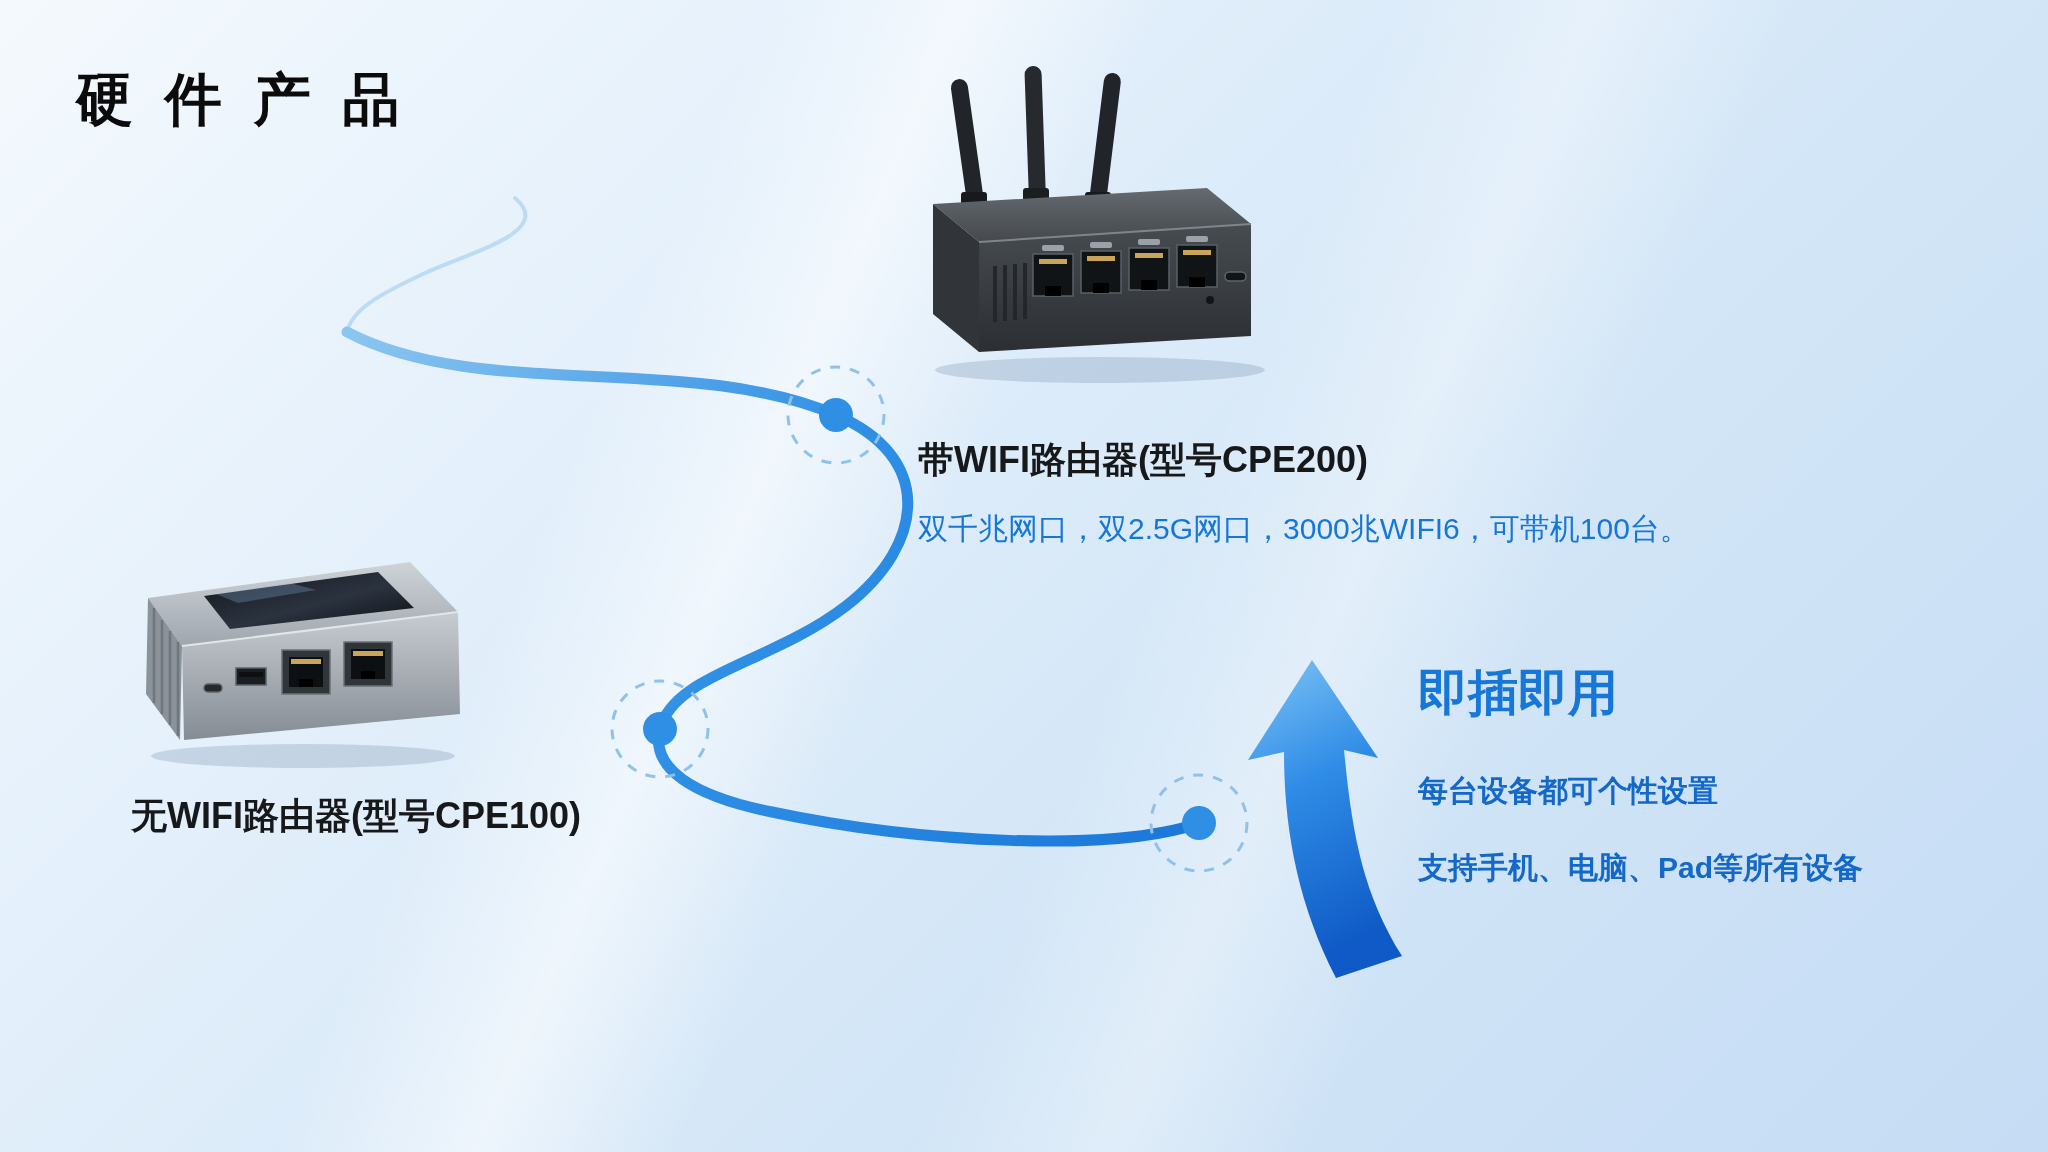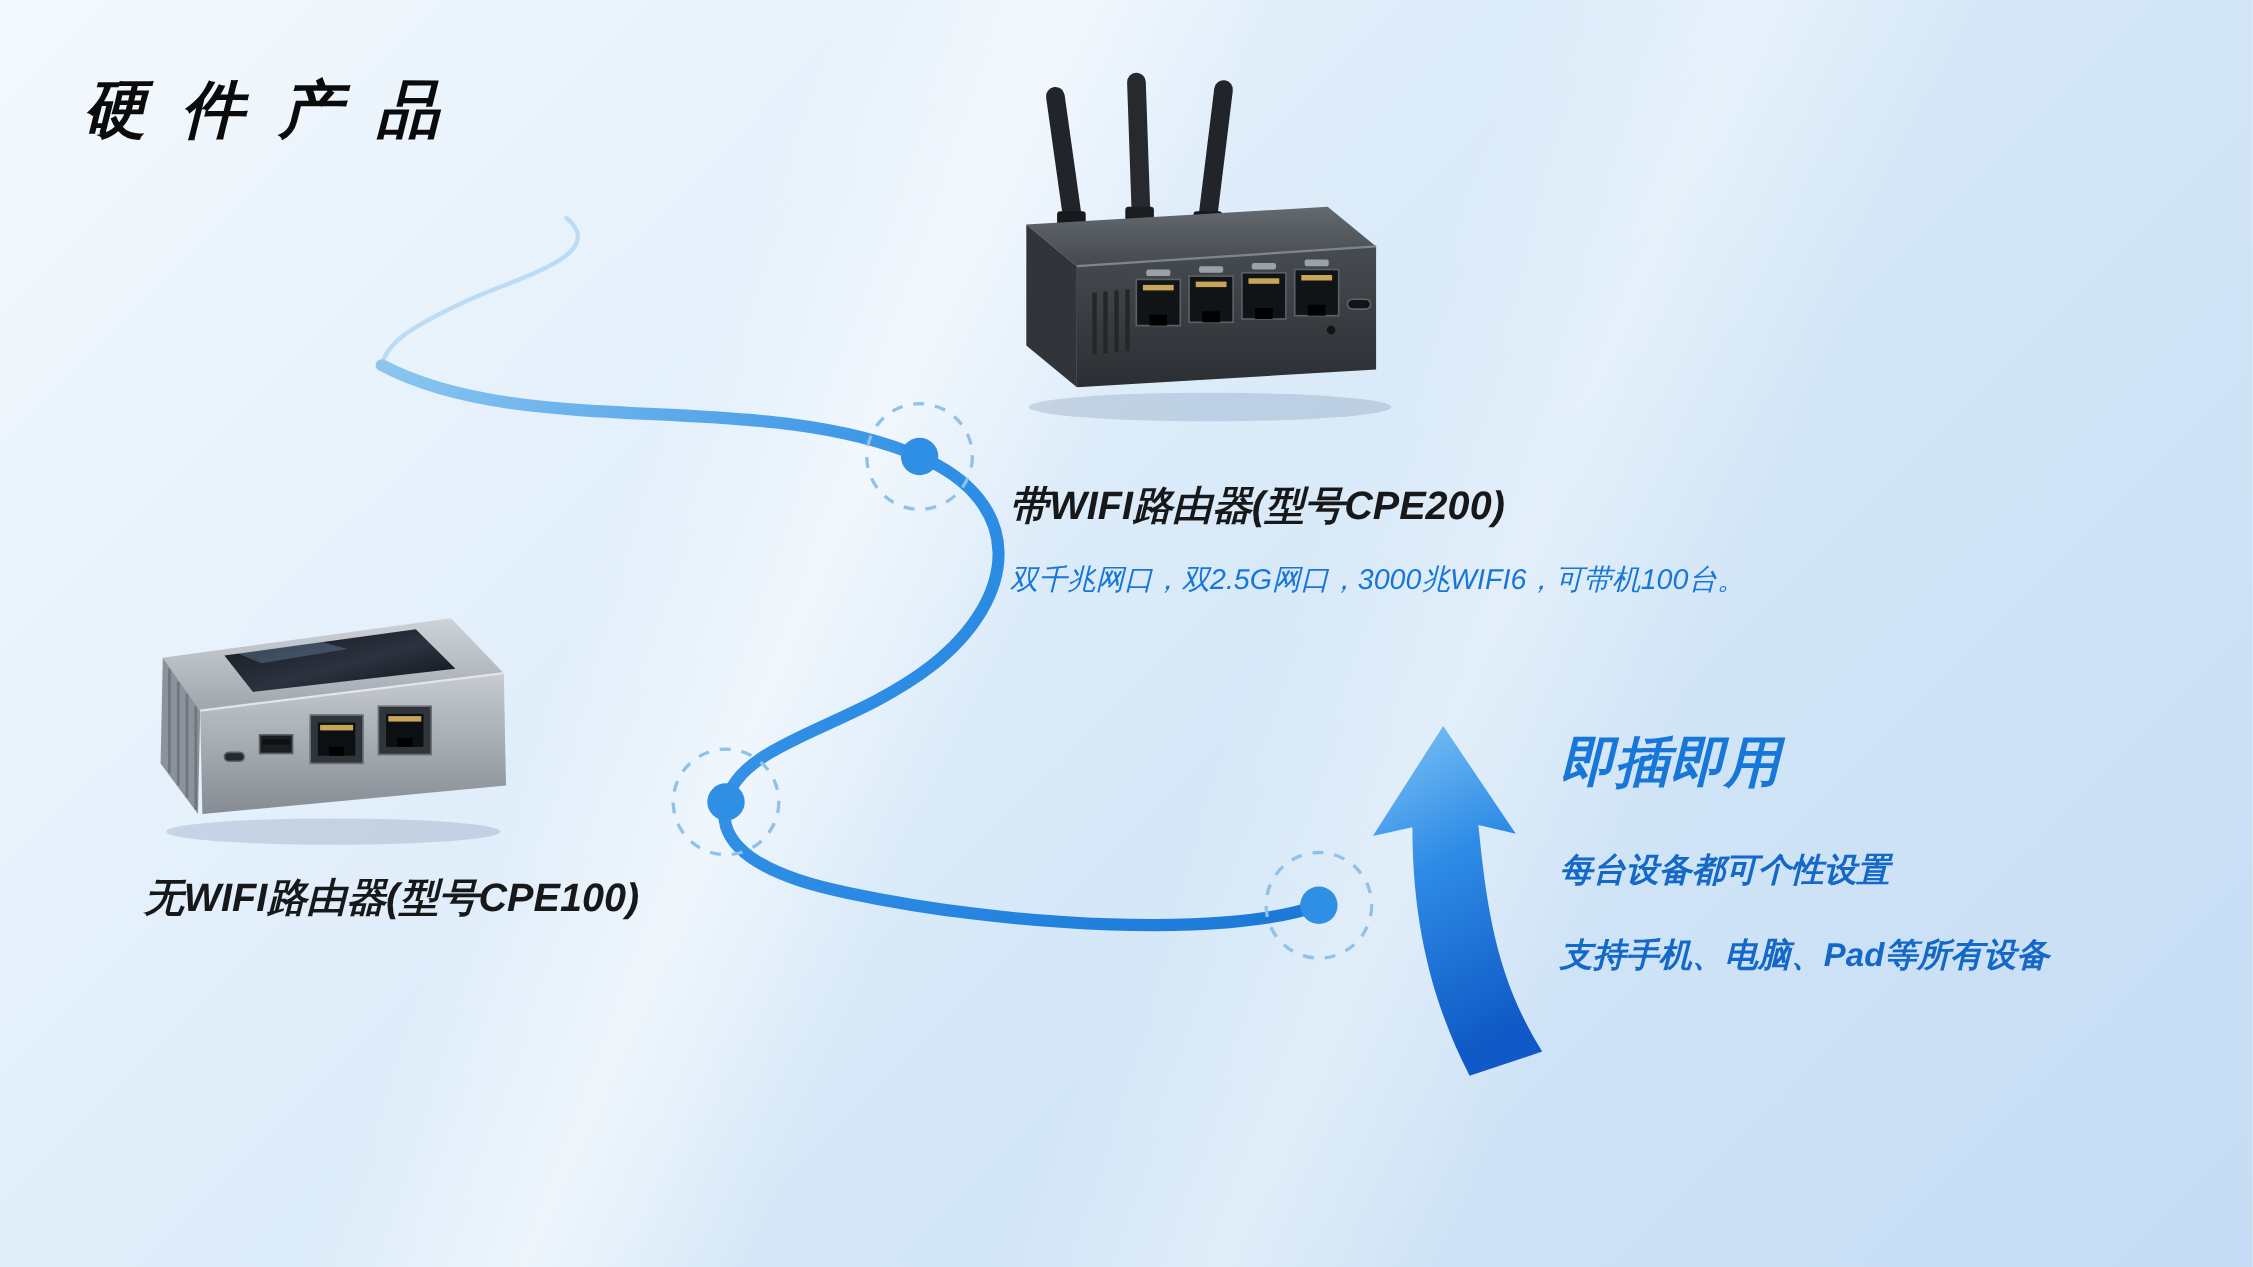--- a/index.html
+++ b/index.html
@@ -4,21 +4,20 @@
 <style>
   html, body { margin: 0; padding: 0; background: #e8f1fa; }
 
   .canvas {
     position: relative;
     width: 2048px;
     height: 1152px;
     overflow: hidden;
     font-family: "Liberation Sans", "DejaVu Sans", sans-serif;
     background: linear-gradient(135deg, #f4f9fd 0%, #e4f0fb 30%, #d3e6f7 62%, #c5dcf4 100%);
-    font-style: italic;
   }
   .canvas::before {
     content: "";
     position: absolute;
     inset: 0;
     pointer-events: none;
     background:
       linear-gradient(113deg, rgba(255,255,255,0) 30%, rgba(255,255,255,0.55) 38%, rgba(255,255,255,0) 46%),
       linear-gradient(113deg, rgba(255,255,255,0) 55%, rgba(255,255,255,0.35) 63%, rgba(255,255,255,0) 71%);
   }
@@ -38,21 +37,21 @@
   .flow { position: absolute; left: 0; top: 0; z-index: 1; }
 
   .device { position: absolute; z-index: 2; }
   .device-cpe200 { left: 905px; top: 52px; }
   .device-cpe100 { left: 118px; top: 532px; }
 
   .info { position: absolute; z-index: 3; }
   .info-cpe200 { left: 918px; top: 436px; }
   .info-cpe100 { left: 131px; top: 792px; }
   .info-title { font-size: 36px; font-weight: 800; color: #17181a; margin-bottom: 24px; }
-  .info-line  { font-size: 26px; font-weight: 500; color: var(--accent, #1677d8); margin-bottom: 25px; }
+  .info-line  { font-size: 30px; font-weight: 500; color: var(--accent, #1677d8); margin-bottom: 25px; }
 
   .benefits { position: absolute; left: 1418px; top: 660px; z-index: 3; }
   .benefit-headline { font-size: 50px; font-weight: 800; color: var(--accent, #1677d8); margin-bottom: 44px; }
   .benefit-detail   { font-size: 30px; font-weight: 700; color: var(--accent-deep, #1368c8); margin-bottom: 36px; }
 </style>
 </head>
 <body>
 
 <div class="canvas">
 

